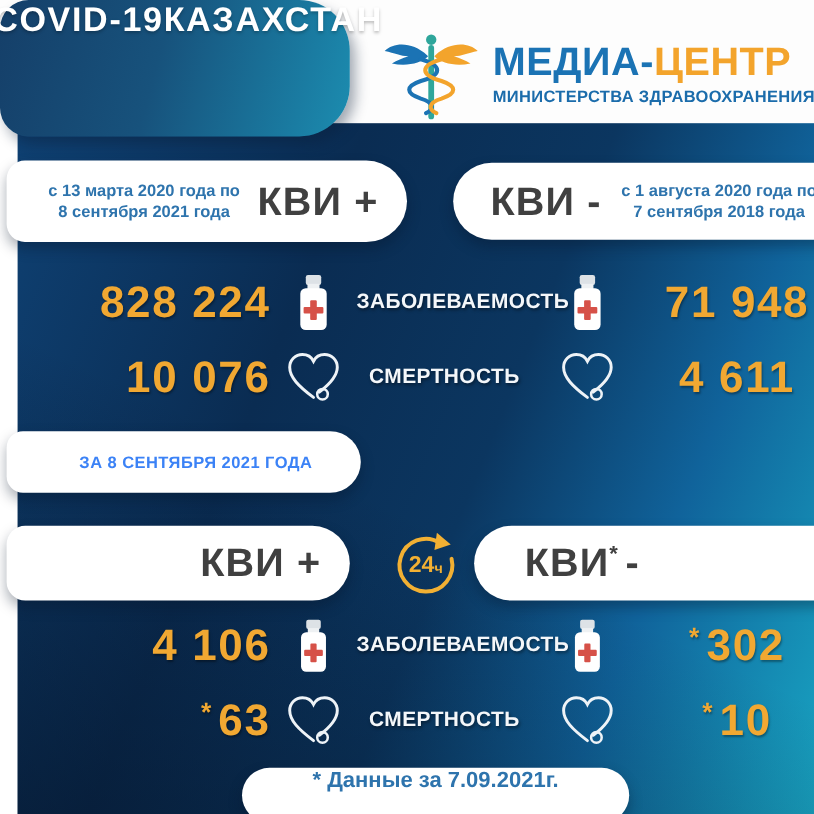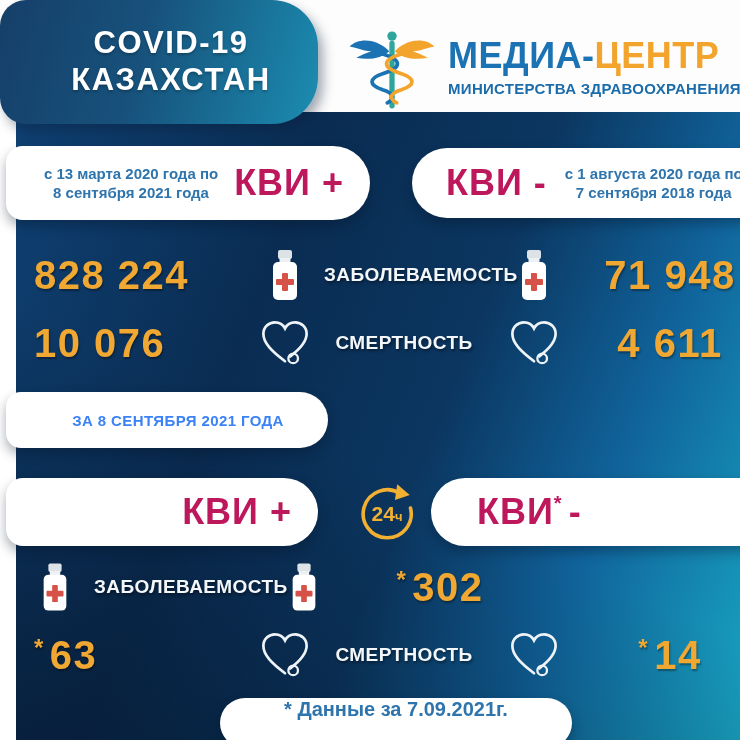--- a/index.html
+++ b/index.html
@@ -9,21 +9,21 @@
   .page { position:absolute; inset:0; }
 
   
   .header { position:absolute; left:0; top:0; width:740px; height:112px; background:#fdfdfd; }
 
   .covid-badge {
     position:absolute; left:0; top:8; width:318px; height:124px; z-index:5;
     background:linear-gradient(105deg,#153f69 0%,#17527c 45%,#1a7ca2 85%,#1c8db0 100%);
     border-radius:26px 46px 46px 26px;
     box-shadow:5px 7px 12px rgba(10,30,55,.38);
-    display:flex; flex-direction:column; justify-content:center;
+    display:flex; flex-direction:row; justify-content:center;
     text-align:center; padding:0 28px 0 52px;
   }
   .badge-line { color:#ffffff; font-weight:bold; font-size:31px; letter-spacing:1.5px; line-height:1.18;
     text-shadow:0 2px 3px rgba(0,0,0,.25); white-space:nowrap; }
 
   .logo { position:absolute; left:344px; top:22px; display:flex; align-items:flex-start; }
   .caduceus { width:96px; height:94px; display:block; }
   .logo-text { margin-left:8px; padding-top:16px; }
   .logo-title { font-weight:bold; font-size:36px; letter-spacing:.5px; line-height:1; white-space:nowrap; }
   .t-blue { color:#1b73b4; }
@@ -37,21 +37,21 @@
       linear-gradient(205deg, rgba(4,16,34,0) 55%, rgba(4,16,34,.5) 100%),
       linear-gradient(112deg,#0f4173 0%,#0a2c52 32%,#0b3660 55%,#10639b 75%,#1693b8 92%,#1aa8c4 100%);
   }
 
   
   .pill { position:absolute; background:#ffffff; box-shadow:0 6px 12px rgba(5,20,40,.35); }
   .pill-s1-left  { left:-10px; top:34px; width:364px; height:74px; border-radius:18px 40px 40px 18px;
     display:flex; align-items:center; justify-content:flex-end; gap:16px; padding-right:26px; }
   .pill-s1-right { left:396px; top:36px; right:-10px; height:70px; border-radius:40px 18px 18px 40px;
     display:flex; align-items:center; gap:18px; padding-left:34px; }
-  .kvi-big { color:#be185d; font-weight:bold; font-size:36px; letter-spacing:1px; white-space:nowrap; }
+  .kvi-big { color:#404040; font-weight:bold; font-size:36px; letter-spacing:1px; white-space:nowrap; }
   .kvi-big sup { font-size:20px; vertical-align:14px; }
   .kvi-big sup:empty { display:none; }
   .kvi-sign { margin-left:6px; }
   .period { color:#2e74ad; font-weight:600; font-size:15px; line-height:1.3; text-align:center; white-space:nowrap; }
 
   .pill-mid { left:-10px; top:280px; width:322px; height:56px; border-radius:16px 30px 30px 16px;
     display:flex; align-items:center; justify-content:center; padding-left:22px; }
   .pill-mid-text { color:#3b82f6; font-weight:600; font-size:15px; letter-spacing:.4px; white-space:nowrap; }
 
   .pill-s2-left { left:-10px; top:366px; width:312px; height:68px; border-radius:18px 36px 36px 18px;
@@ -69,21 +69,21 @@
     color:#f2b033; font-weight:bold; }
   .clock-num { font-size:21px; }
   .clock-suf { font-size:13px; margin-top:4px; }
 
   
   .data-row { position:absolute; left:0; width:740px; height:58px; display:flex; align-items:center; }
   .row-1 { top:134px; }  
   .row-2 { top:202px; }
   .row-3 { top:446px; }
   .row-4 { top:514px; }
-  .col-num-l { width:230px; text-align:left; padding-left:18px; }
+  .col-num-l { width:230px; text-align:right; padding-left:18px; }
   .col-icon-1 { width:78px; display:flex; justify-content:center; }
   .col-label { width:160px; text-align:center; }
   .col-icon-2 { width:100px; display:flex; justify-content:center; }
   .col-num-r { width:172px; text-align:center; }
   .num { color:#f1a832; font-weight:bold; font-size:40px; letter-spacing:1.5px; white-space:nowrap;
     text-shadow:1px 2px 2px rgba(0,0,0,.35); }
   .num .ast { font-size:24px; vertical-align:13px; margin-right:5px; }
   .num .ast:empty { display:none; margin:0; }
   .row-label { color:#f4f7fa; font-weight:bold; font-size:19px; letter-spacing:.4px; white-space:nowrap;
     text-shadow:1px 2px 3px rgba(0,0,0,.45); }
@@ -192,20 +192,21 @@
       <div class="clock-label">
         <span class="clock-num">24</span>
           <span class="clock-suf">ч</span>
       </div>
     </div>
     <div class="pill pill-s2-right">
       <div class="kvi-big"><span>КВИ</span><sup>*</sup><span class="kvi-sign">-</span></div>
     </div>
 
     <div class="data-row row-3">
+      <div class="col-num-l num"><span>4 106</span></div>
       <div class="col-icon-1">
         <svg class="icon-svg" width="34" height="50" viewBox="0 0 36 52">
           <rect x="11" y="1" width="14" height="9" rx="2" fill="#dde2e6"></rect>
           <rect x="12.5" y="9" width="11" height="5" fill="#eef1f3"></rect>
           <rect x="6" y="13" width="24" height="38" rx="5" fill="#ffffff"></rect>
           <rect x="15" y="24" width="6" height="18" rx="1" fill="#d65148"></rect>
           <rect x="9" y="30" width="18" height="6" rx="1" fill="#d65148"></rect>
         </svg>
       </div>
       <div class="col-label row-label">ЗАБОЛЕВАЕМОСТЬ</div>
@@ -229,21 +230,21 @@
           <circle cx="36.5" cy="42" r="5" stroke="#eef3f7" stroke-width="2.4" fill="none"></circle>
         </svg>
       </div>
       <div class="col-label row-label">СМЕРТНОСТЬ</div>
       <div class="col-icon-2">
         <svg class="icon-svg" width="54" height="50" viewBox="0 0 56 52">
           <path d="M28 45 C14 34.5 5.5 26 5.5 16.5 C5.5 9.3 11.2 4.5 17.5 4.5 C22.2 4.5 26.2 7.2 28 10.8 C29.8 7.2 33.8 4.5 38.5 4.5 C44.8 4.5 50.5 9.3 50.5 16.5 C50.5 24.5 44 32 33.5 40" stroke="#eef3f7" stroke-width="2.8" fill="none" stroke-linecap="round"></path>
           <circle cx="36.5" cy="42" r="5" stroke="#eef3f7" stroke-width="2.4" fill="none"></circle>
         </svg>
       </div>
-      <div class="col-num-r num"><span class="ast">*</span><span>14</span></div>
+      <div class="col-num-r num"><span class="ast">*</span><span>10</span></div>
     </div>
 
     <div class="pill pill-bottom">
       <div class="footnote-text">* Данные за 7.09.2021г.</div>
     </div>
 
   </div>
 </div>
 
 </body></html>

